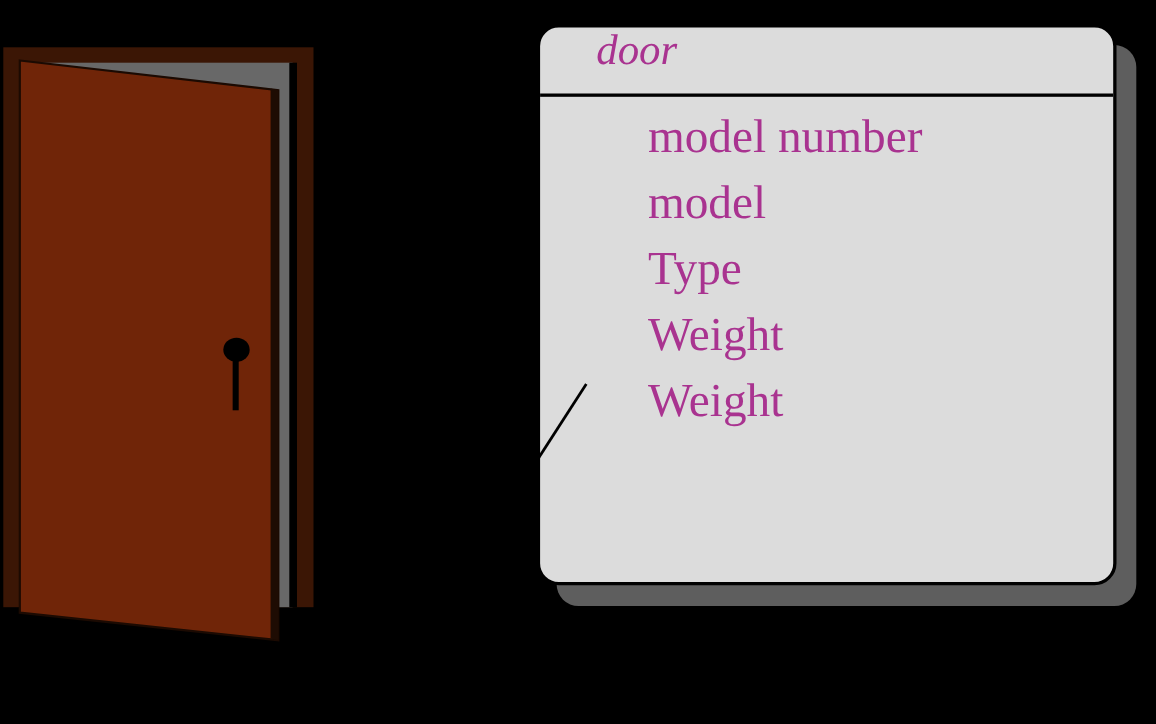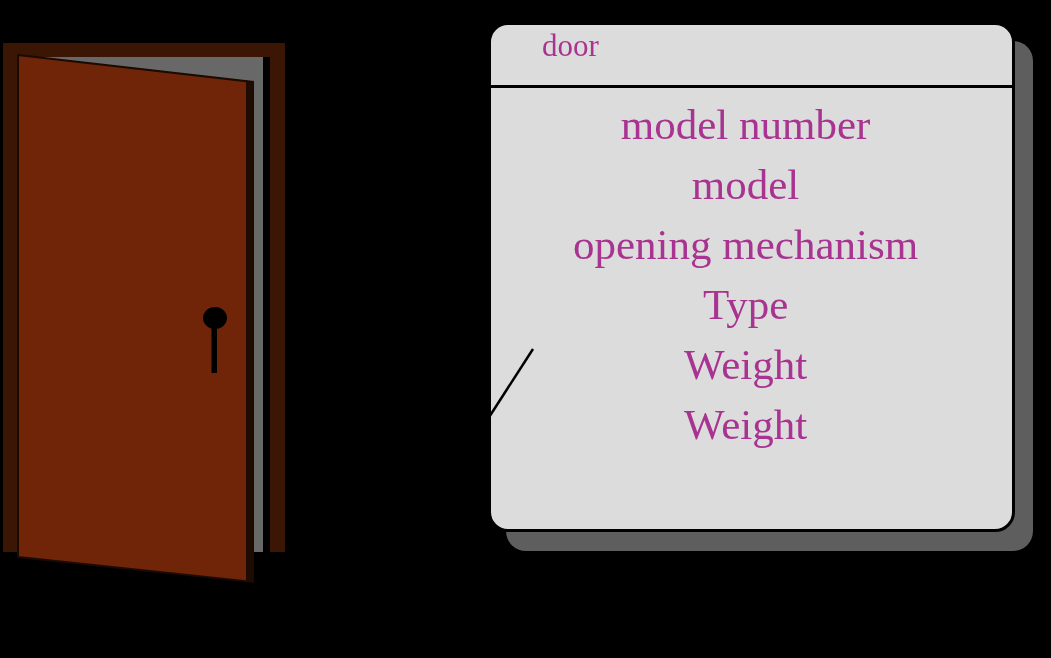--- a/index.html
+++ b/index.html
@@ -36,34 +36,34 @@
   }
   .box-header {
     height: 60px;
     line-height: 42px;
     border-bottom: 3px solid #000000;
     padding-left: 51px;
     box-sizing: content-box;
   }
   .class-title {
     display: inline-block;
-    font-size: 31px;
+    font-size: 39px;
     line-height: 42px;
     white-space: nowrap;
+    font-style: italic;
   }
   .attrs {
     position: absolute;
-    left: 0;
+    left: 16px;
     top: 70px;
     margin: 0;
     padding: 0 0 0 82px;
     list-style: none;
     font-size: 43px;
     line-height: 60px;
-    text-align: center;
   }
   .attrs li {
     white-space: nowrap;
   }
   .overlay-svg {
     position: absolute;
     left: 0;
     top: 0;
     z-index: 2;
     pointer-events: none;
@@ -83,21 +83,20 @@
   <rect x="211.5" y="318" width="5.5" height="55" fill="#000000"></rect>
 </svg>
 
 <div class="class-box">
   <div class="box-header">
     <span class="class-title">door</span>
   </div>
   <ul class="attrs">
       <li>model number</li>
       <li>model</li>
-      <li>opening mechanism</li>
       <li>Type</li>
       <li>Weight</li>
       <li>Weight</li>
     </ul>
 </div>
 
 <svg class="overlay-svg" width="1051" height="658" viewBox="0 0 1051 658">
   <line x1="455" y1="470" x2="533" y2="349" stroke-width="2.5" stroke="#000000"></line>
 </svg>
 

